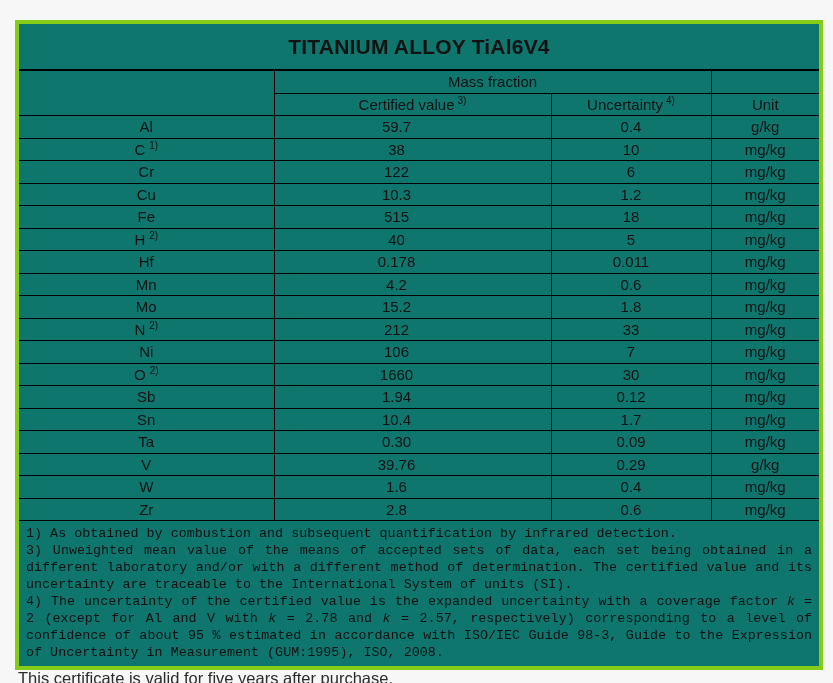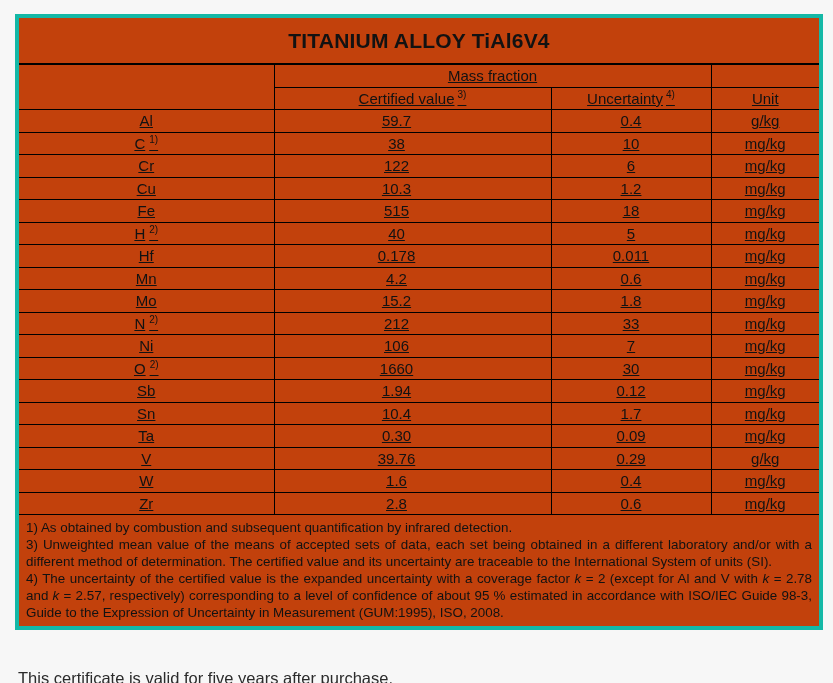--- a/index.html
+++ b/index.html
@@ -11,40 +11,39 @@
     height: 683px;
     position: relative;
     overflow: hidden;
     background: #f7f7f7;
     font-family: "Liberation Sans", sans-serif;
     color: #121212;
   }
   .doc {
     position: absolute;
     left: 15px;
-    top: 14px;
+    top: 20px;
     width: 800px;
-    border: 4px solid #14b8a6;
-    background: #c2410c;
+    border: 4px solid #84cc16;
+    background: #0f766e;
   }
   .title-row {
     height: 45px;
     border-bottom: 2px solid #000;
     display: flex;
     align-items: center;
     justify-content: center;
     font-size: 21px;
     font-weight: bold;
     letter-spacing: 0.2px;
   }
   table.alloy {
     border-collapse: collapse;
     width: 100%;
     table-layout: fixed;
-    text-decoration: underline;
   }
   table.alloy td, table.alloy th {
     border: 1.5px solid #000;
     font-size: 15px;
     font-weight: normal;
     text-align: center;
     padding: 0;
     height: 21.5px;
     overflow: hidden;
     white-space: nowrap;
@@ -61,21 +60,21 @@
     vertical-align: super;
   }
   .el-sup { margin-left: 4px; }
   .hd-sup { margin-left: 3px; }
   .footnotes {
     padding: 4px 7px 5px 7px;
     font-size: 13.4px;
     line-height: 17px;
     text-align: justify;
   }
-  .footnote { margin: 0; }
+  .footnote { margin: 0; font-family: Liberation Mono, monospace; }
   .footnote em { font-style: italic; }
   .footer-line {
     position: absolute;
     left: 18px;
     top: 669px;
     font-size: 16.5px;
     color: #2b2b2b;
     white-space: nowrap;
   }
 </style>

